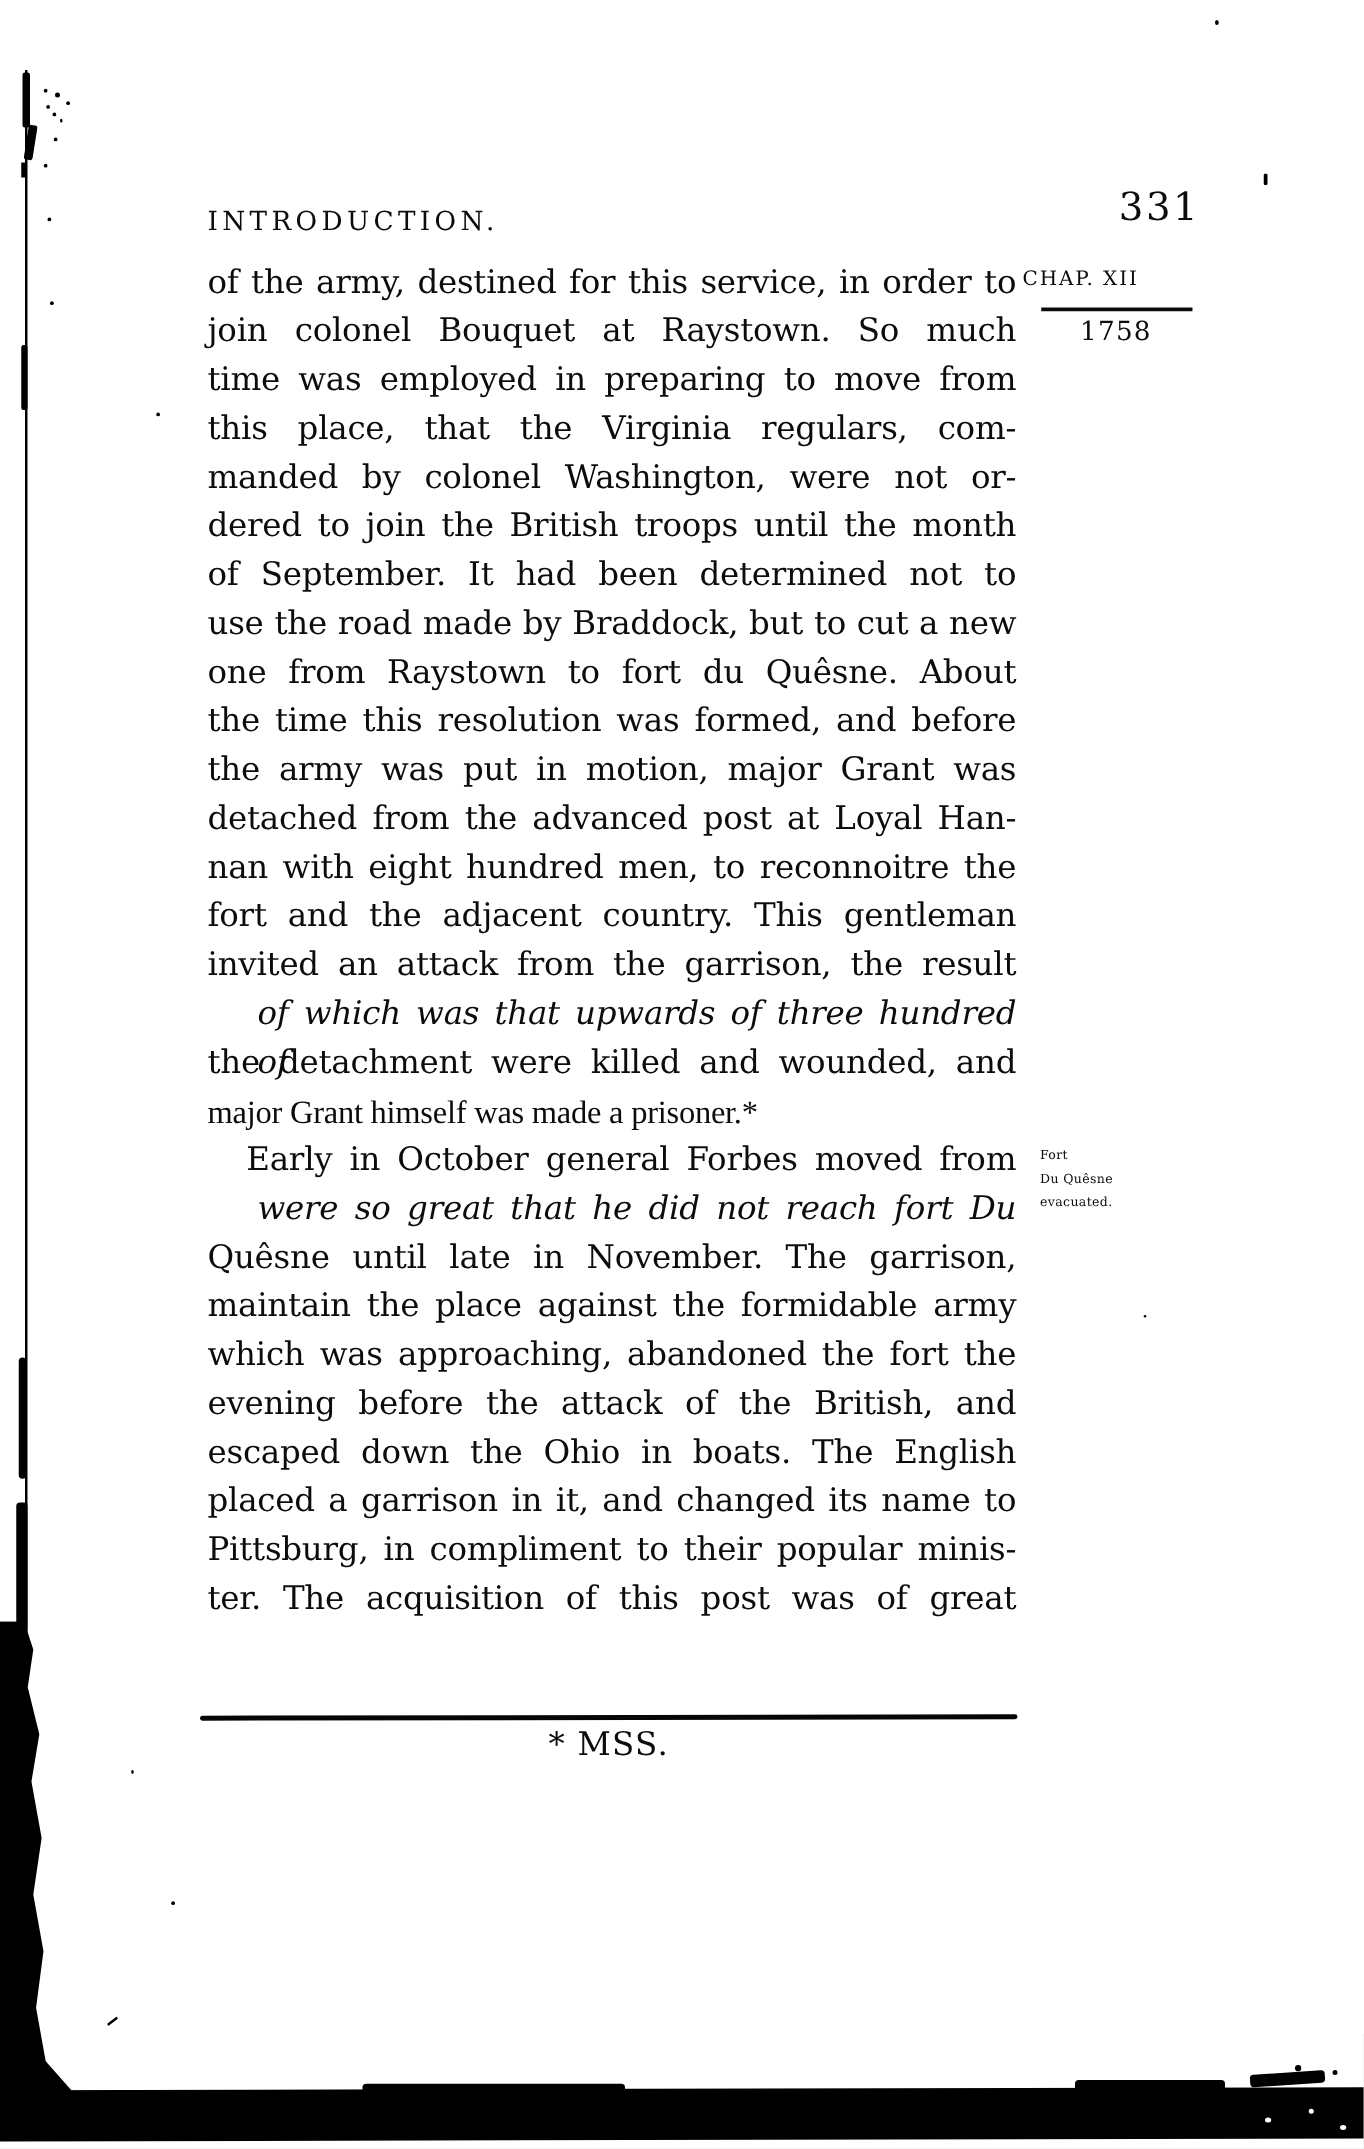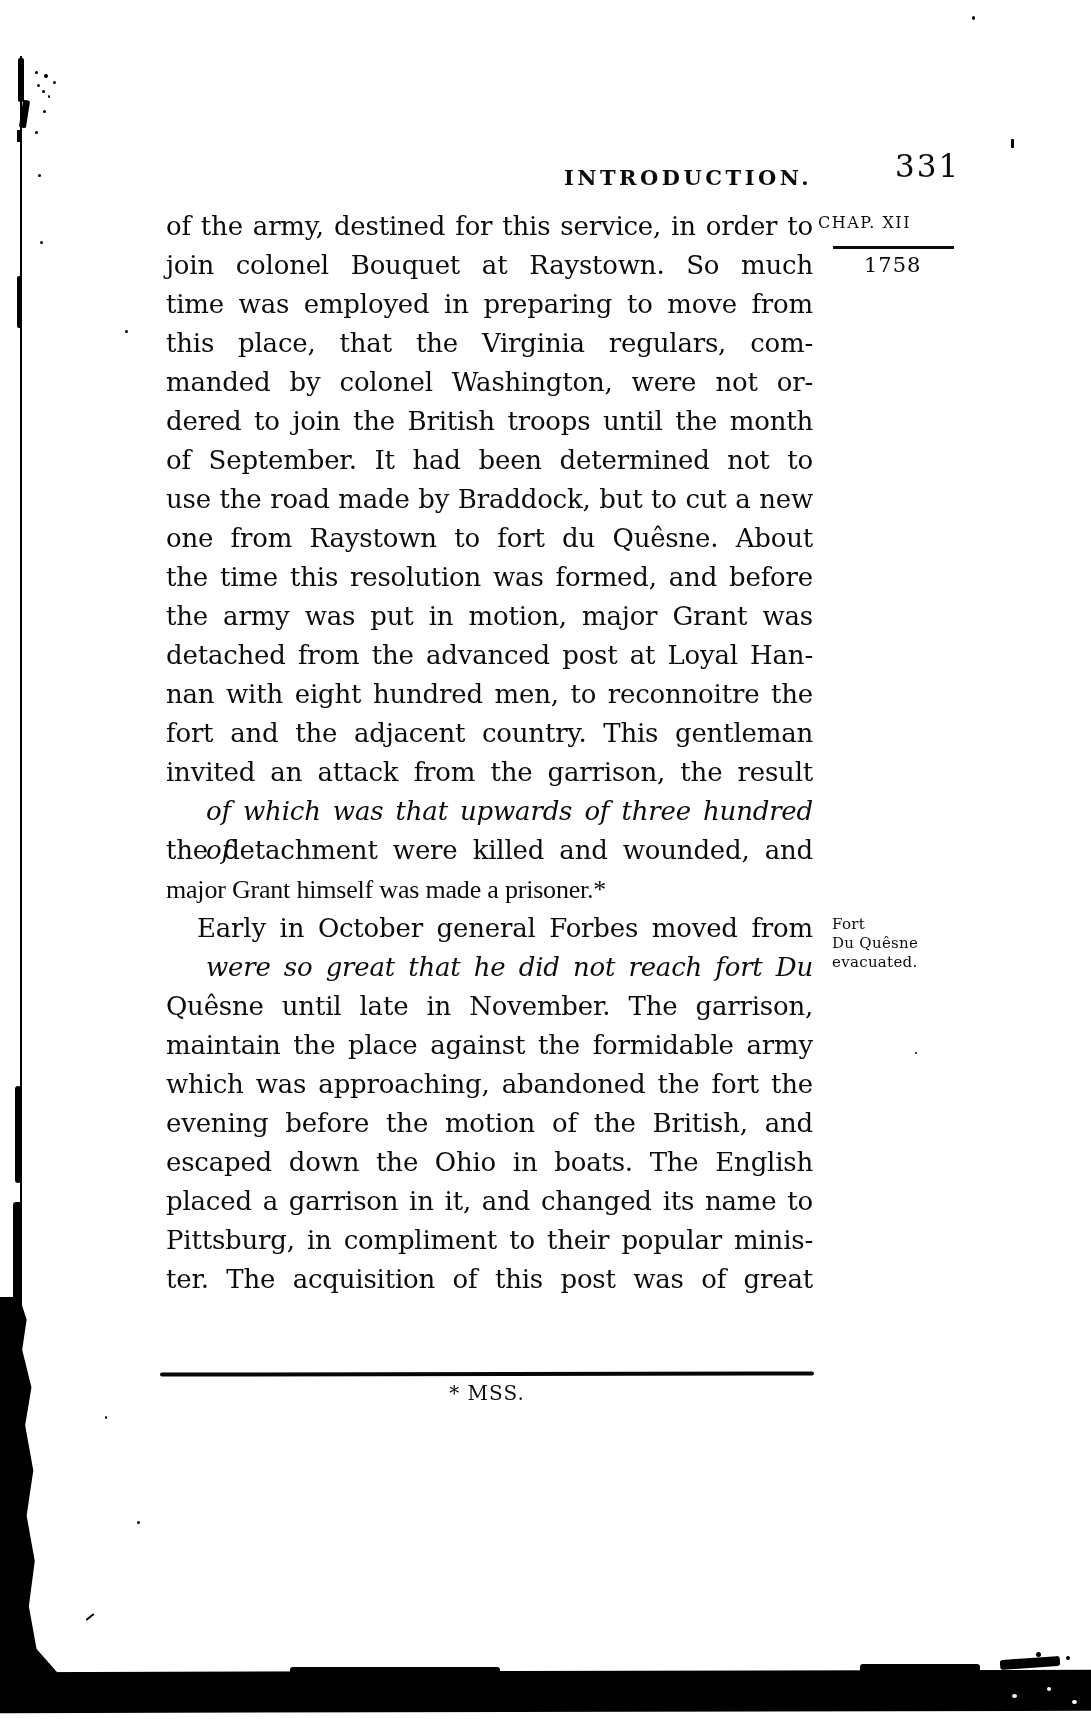--- a/index.html
+++ b/index.html
@@ -2,57 +2,57 @@
 <html><head>
 <meta charset="utf-8">
 <style>
   html,body{margin:0;padding:0;background:#e8e8e8;}
   .page{
     position:relative;width:1091px;height:1719px;background:#ffffff;
     overflow:hidden;font-family:"DejaVu Serif","Liberation Serif",serif;
     color:#0c0c0c;
   }
   .running-head{
-    position:absolute;left:166px;top:165px;width:646px;text-align:right;
-    font-size:21px;letter-spacing:3.5px;font-weight:700;
+    position:absolute;left:166px;top:165px;width:646px;text-align:left;
+    font-size:21px;letter-spacing:3.5px;font-weight:400;
   }
   .page-number{
     position:absolute;left:895px;top:148px;font-size:31px;letter-spacing:2px;
   }
   .chap-note{
     position:absolute;left:818px;top:213px;font-size:16px;letter-spacing:1.5px;
     white-space:nowrap;
   }
   .chap-rule{
     position:absolute;left:833px;top:246px;width:121px;height:3px;background:#0c0c0c;
   }
   .year-note{
     position:absolute;left:864px;top:253px;font-size:21px;letter-spacing:1px;
   }
   .side-note{
-    position:absolute;left:832px;top:915px;font-size:15px;line-height:19px;
+    position:absolute;left:832px;top:915px;font-size:10px;line-height:19px;
     letter-spacing:0.3px;
   }
   .body-text{
     position:absolute;left:166px;top:207px;width:647px;font-size:26px;
   }
   .line{
     height:39px;line-height:39px;letter-spacing:-0.2px;
     text-align:justify;text-align-last:justify;white-space:normal;
   }
   .pend{text-align-last:left;font-family:Liberation Serif, serif;}
   .ind{text-indent:31px;}
   .ital{font-style:italic;margin-left:40px;}
   .foot-rule{
     position:absolute;left:160px;top:1372px;width:654px;height:4px;
     background:#060606;border-radius:2px;transform:rotate(-0.1deg);
   }
   .footnote{
     position:absolute;left:160px;top:1381px;width:654px;text-align:center;
-    font-size:20px;letter-spacing:1px;
+    font-size:26px;letter-spacing:1px;
   }
   .art{position:absolute;background:#000;}
   .gutter-line{left:20px;top:56px;width:2px;height:1252px;}
   .blob-a{left:18px;top:58px;width:6px;height:44px;border-radius:2px;}
   .blob-b{left:21px;top:100px;width:7px;height:28px;border-radius:2px;transform:rotate(9deg);}
   .blob-c{left:17px;top:130px;width:4px;height:12px;}
   .blob-d{left:17px;top:276px;width:5px;height:52px;border-radius:2px;}
   .blob-e{left:15px;top:1086px;width:6px;height:97px;border-radius:3px;}
   .blob-f{left:13px;top:1202px;width:9px;height:104px;border-radius:3px;}
   .gutter-shadow{
@@ -111,21 +111,21 @@
     <div class="line">fort and the adjacent country.  This gentleman</div>
     <div class="line">invited an attack from the garrison, the result</div>
     <div class="line ital">of which was that upwards of three hundred of</div>
     <div class="line">the detachment were killed and wounded, and</div>
     <div class="line pend">major Grant himself was made a prisoner.*</div>
     <div class="line ind">Early in October general Forbes moved from</div>
     <div class="line ital">were so great that he did not reach fort Du</div>
     <div class="line">Quêsne until late in November.  The garrison,</div>
     <div class="line">maintain the place against the formidable army</div>
     <div class="line">which was approaching, abandoned the fort the</div>
-    <div class="line">evening before the motion of the British, and</div>
+    <div class="line">evening before the attack of the British, and</div>
     <div class="line">escaped down the Ohio in boats.  The English</div>
     <div class="line">placed a garrison in it, and changed its name to</div>
     <div class="line">Pittsburg, in compliment to their popular minis-</div>
     <div class="line">ter.  The acquisition of this post was of great</div>
   </div>
 
   <div class="foot-rule"></div>
   <div class="footnote">* MSS.</div>
 
   <div class="art gutter-line"></div>

